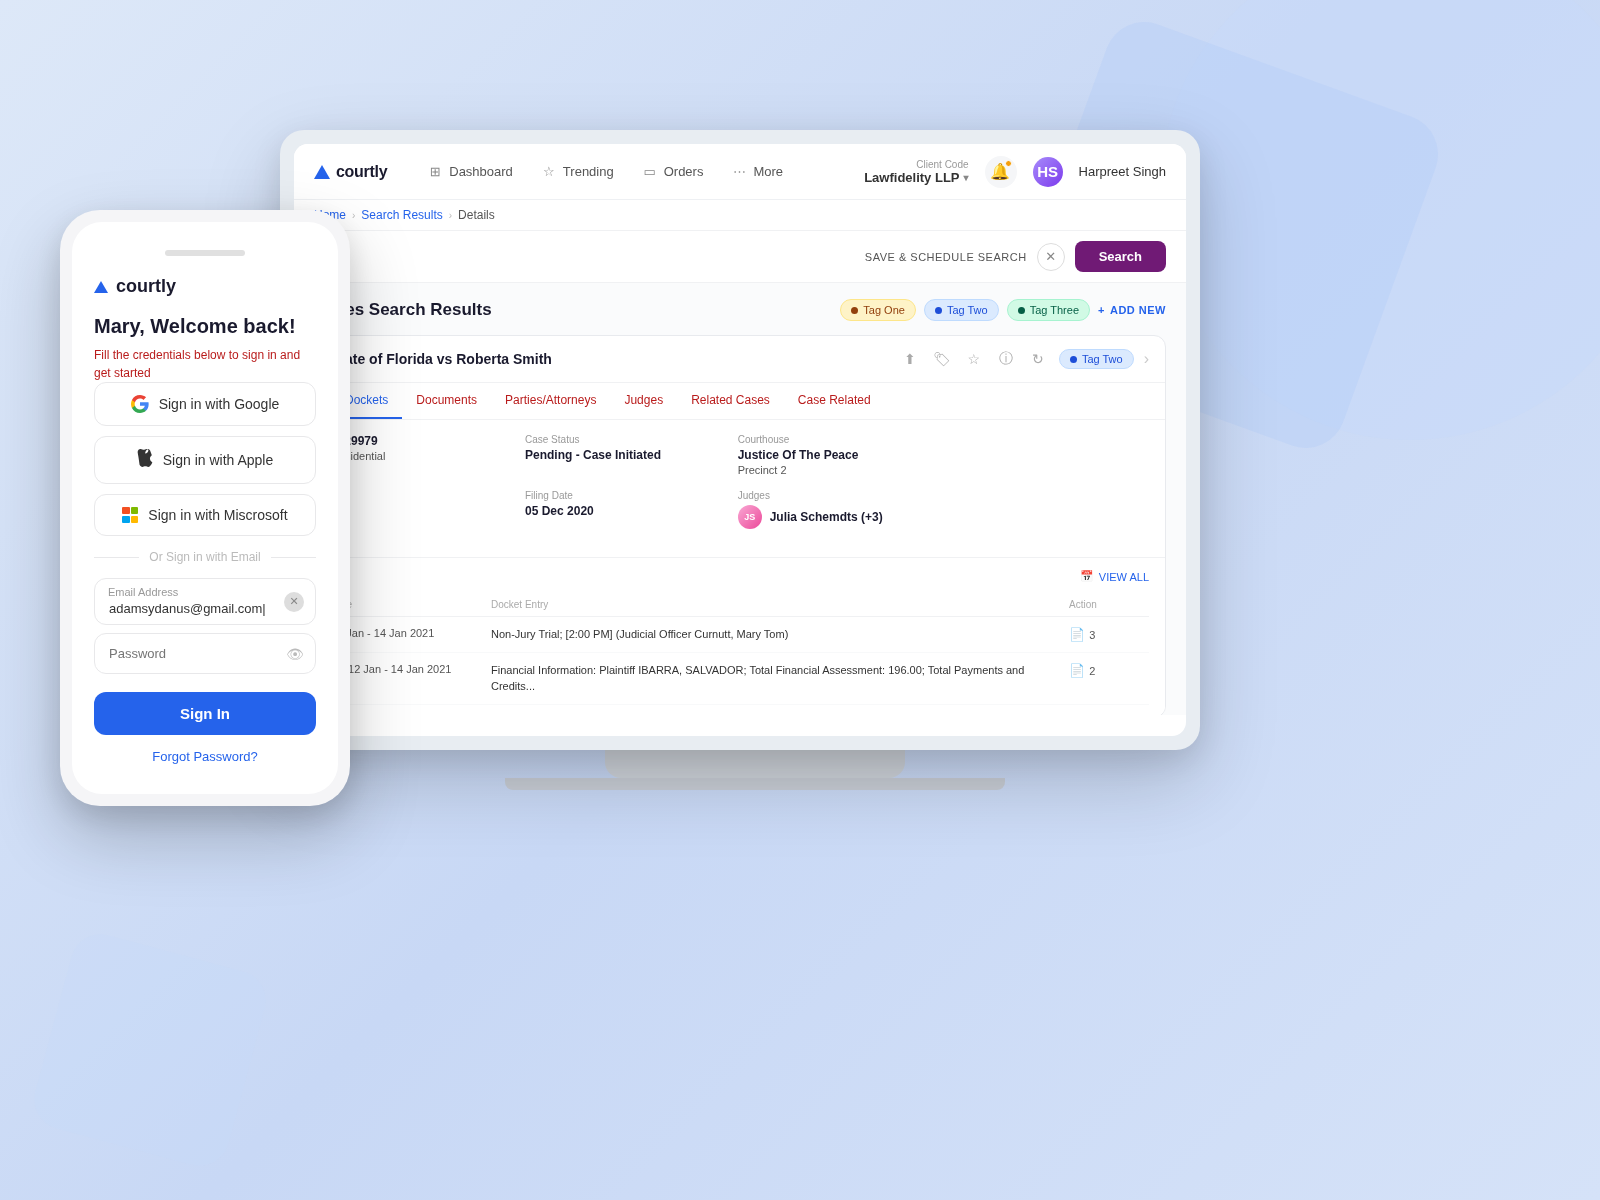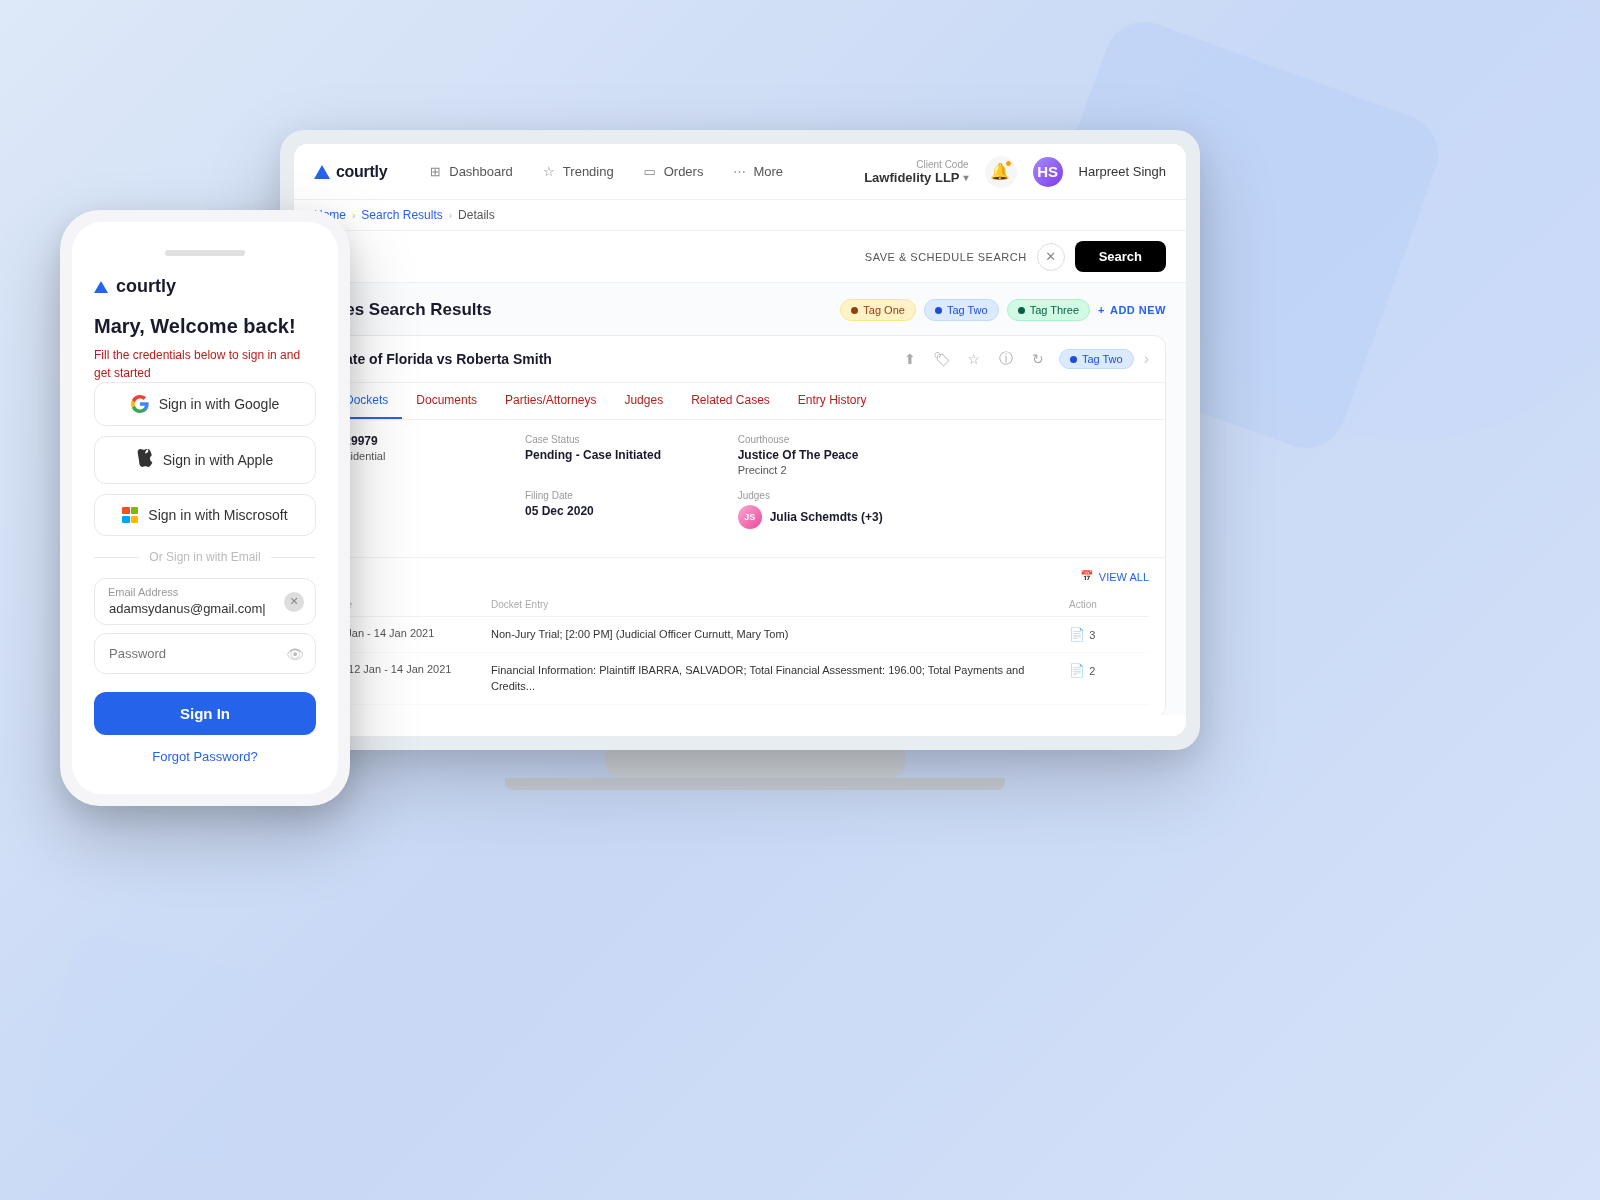--- a/index.html
+++ b/index.html
@@ -214,21 +214,21 @@
     .search-clear-btn {
       width: 28px; height: 28px;
       border-radius: 50%;
       border: 1px solid #ddd;
       display: flex; align-items: center; justify-content: center;
       cursor: pointer;
       font-size: 13px;
       color: #888;
     }
     .search-btn {
-      background: #000000;
+      background: #701a75;
       color: white;
       border: none;
       border-radius: 8px;
       padding: 8px 24px;
       font-size: 13px;
       font-weight: 600;
       cursor: pointer;
       white-space: nowrap;
     }
 
@@ -839,21 +839,21 @@
             <div class="case-tab">
               <span>Parties/Attorneys</span>
             </div>
             <div class="case-tab">
               <span>Judges</span>
             </div>
             <div class="case-tab">
               <span>Related Cases</span>
             </div>
             <div class="case-tab">
-              <span>Entry History</span>
+              <span>Case Related</span>
             </div>
           </div>
 
           <div class="case-details">
             <div class="details-grid">
               <div class="detail-item">
                 <div class="detail-value">0129979</div>
                 <div class="detail-sub">Residential</div>
               </div>
               <div class="detail-item">

